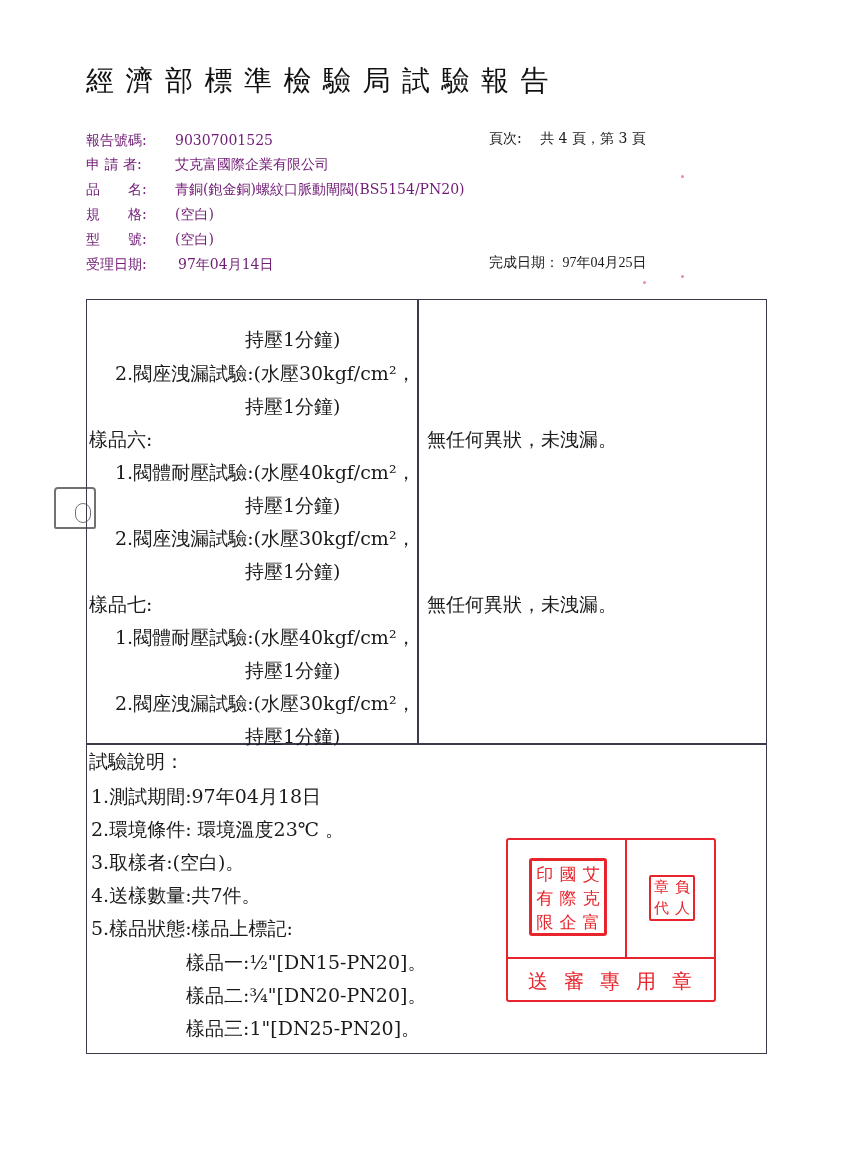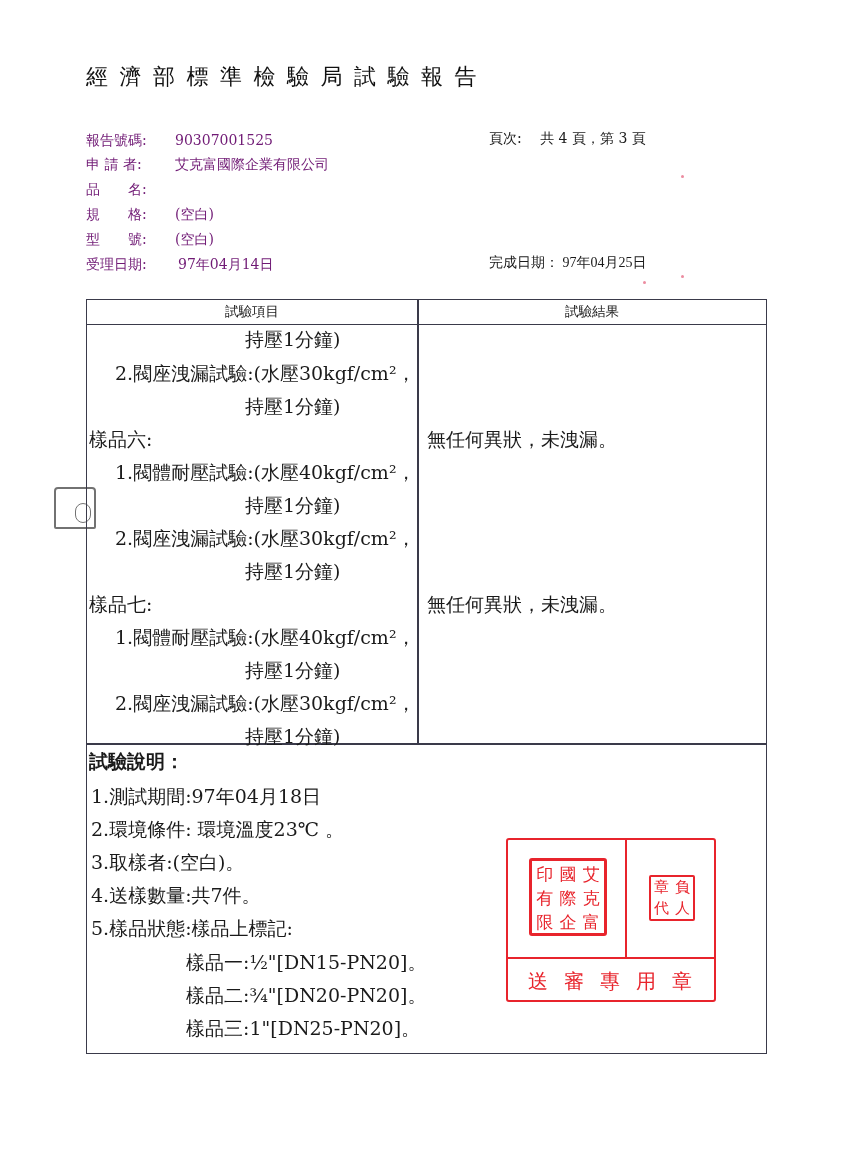--- a/index.html
+++ b/index.html
@@ -1,21 +1,21 @@
 <!DOCTYPE html>
 <html><head>
 <meta charset="utf-8">
 <style>
   * { margin: 0; padding: 0; box-sizing: border-box; }
   html, body { width: 843px; height: 1157px; background: #ffffff; overflow: hidden; }
   body { position: relative; font-family: "DejaVu Serif", "Liberation Serif", serif; color: #1a1a1a; }
 
   .title {
     position: absolute; left: 86px; top: 62px;
-    font-size: 22px; letter-spacing: 11.5px; font-weight: normal;
+    font-size: 28px; letter-spacing: 11.5px; font-weight: normal;
     font-family: "DejaVu Sans", "Liberation Sans", sans-serif; color: #111;
   }
 
   .meta { position: absolute; font-size: 14px; line-height: 20px; color: #701a75; }
   .meta .lbl { position: absolute; left: 0; white-space: pre; }
   .meta .val { position: absolute; white-space: nowrap; }
 
   .right-meta { position: absolute; font-size: 14px; white-space: nowrap; }
 
   .table {
@@ -80,20 +80,21 @@
 <div class="title">經濟部標準檢驗局試驗報告</div>
 
 <div class="meta" style="left:86px; top:130px; width:420px; height:160px;">
   <span class="lbl" style="top:0;">報告號碼:</span>
   <span class="val" style="left:89px; top:0;">90307001525</span>
 
   <span class="lbl" style="top:24px;">申 請 者:</span>
   <span class="val" style="left:89px; top:24px;">艾克富國際企業有限公司</span>
 
   <span class="lbl" style="top:49px;">品　　名:</span>
+  <span class="val" style="left:89px; top:49px;">青銅(鉋金銅)螺紋口脈動閘閥(BS5154/PN20)</span>
 
   <span class="lbl" style="top:74px;">規　　格:</span>
   <span class="val" style="left:89px; top:74px;">(空白)</span>
 
   <span class="lbl" style="top:99px;">型　　號:</span>
   <span class="val" style="left:89px; top:99px;">(空白)</span>
 
   <span class="lbl" style="top:124px;">受理日期:</span>
   <span class="val" style="left:92px; top:124px;">97年04月14日</span>
 </div>
@@ -105,24 +106,20 @@
 <div class="right-meta" style="left:489px; top:254px;font-family:Liberation Serif, serif;">
   <span>完成日期：</span>
   <span>97年04月25日</span>
 </div>
 
 <div class="side-stamp">
   <div class="ring"></div>
 </div>
 
 <div class="table">
-  <div class="hdr-row">
-    <div class="hdr-cell" style="left:0; width:330px;">試驗項目</div>
-    <div class="hdr-cell" style="left:331px; width:348px;">試驗結果</div>
-  </div>
   <div class="col-div"></div>
   <div class="split"></div>
 
   <div class="line cjk" style="left:158px; top:30px;">持壓1分鐘)</div>
   <div class="line cjk" style="left:28px; top:64px;">2.閥座洩漏試驗:(水壓30kgf/cm²，</div>
   <div class="line cjk" style="left:158px; top:97px;">持壓1分鐘)</div>
 
   <div class="line cjk" style="left:2px; top:130px;">樣品六:</div>
   <div class="line cjk" style="left:340px; top:130px;">無任何異狀，未洩漏。</div>
   <div class="line cjk" style="left:28px; top:163px;">1.閥體耐壓試驗:(水壓40kgf/cm²，</div>
@@ -130,21 +127,21 @@
   <div class="line cjk" style="left:28px; top:229px;">2.閥座洩漏試驗:(水壓30kgf/cm²，</div>
   <div class="line cjk" style="left:158px; top:262px;">持壓1分鐘)</div>
 
   <div class="line cjk" style="left:2px; top:295px;">樣品七:</div>
   <div class="line cjk" style="left:340px; top:295px;">無任何異狀，未洩漏。</div>
   <div class="line cjk" style="left:28px; top:328px;">1.閥體耐壓試驗:(水壓40kgf/cm²，</div>
   <div class="line cjk" style="left:158px; top:361px;">持壓1分鐘)</div>
   <div class="line cjk" style="left:28px; top:394px;">2.閥座洩漏試驗:(水壓30kgf/cm²，</div>
   <div class="line cjk" style="left:158px; top:427px;">持壓1分鐘)</div>
 
-  <div class="line cjk" style="left:2px; top:452px;font-weight:bold;">試驗說明：</div>
+  <div class="line cjk" style="left:2px; top:452px;">試驗說明：</div>
   <div class="line cjk" style="left:4px; top:487px;">1.測試期間:97年04月18日</div>
   <div class="line cjk" style="left:4px; top:520px;">2.環境條件: 環境溫度23℃ 。</div>
   <div class="line cjk" style="left:4px; top:553px;">3.取樣者:(空白)。</div>
   <div class="line cjk" style="left:4px; top:586px;">4.送樣數量:共7件。</div>
   <div class="line cjk" style="left:4px; top:619px;">5.樣品狀態:樣品上標記:</div>
   <div class="line cjk" style="left:99px; top:653px;">樣品一:½"[DN15-PN20]。</div>
   <div class="line cjk" style="left:99px; top:686px;">樣品二:¾"[DN20-PN20]。</div>
   <div class="line cjk" style="left:99px; top:719px;">樣品三:1"[DN25-PN20]。</div>
 </div>
 

